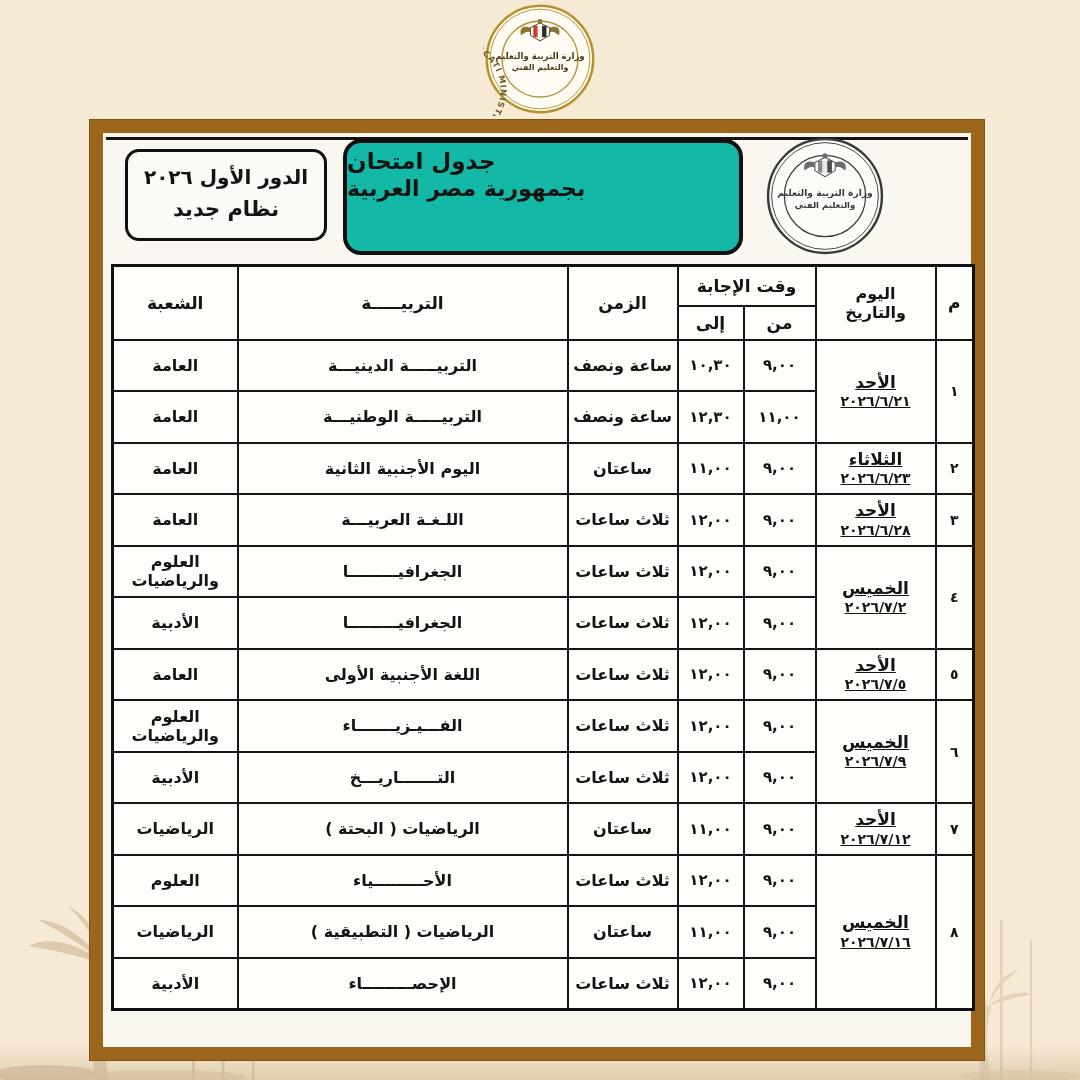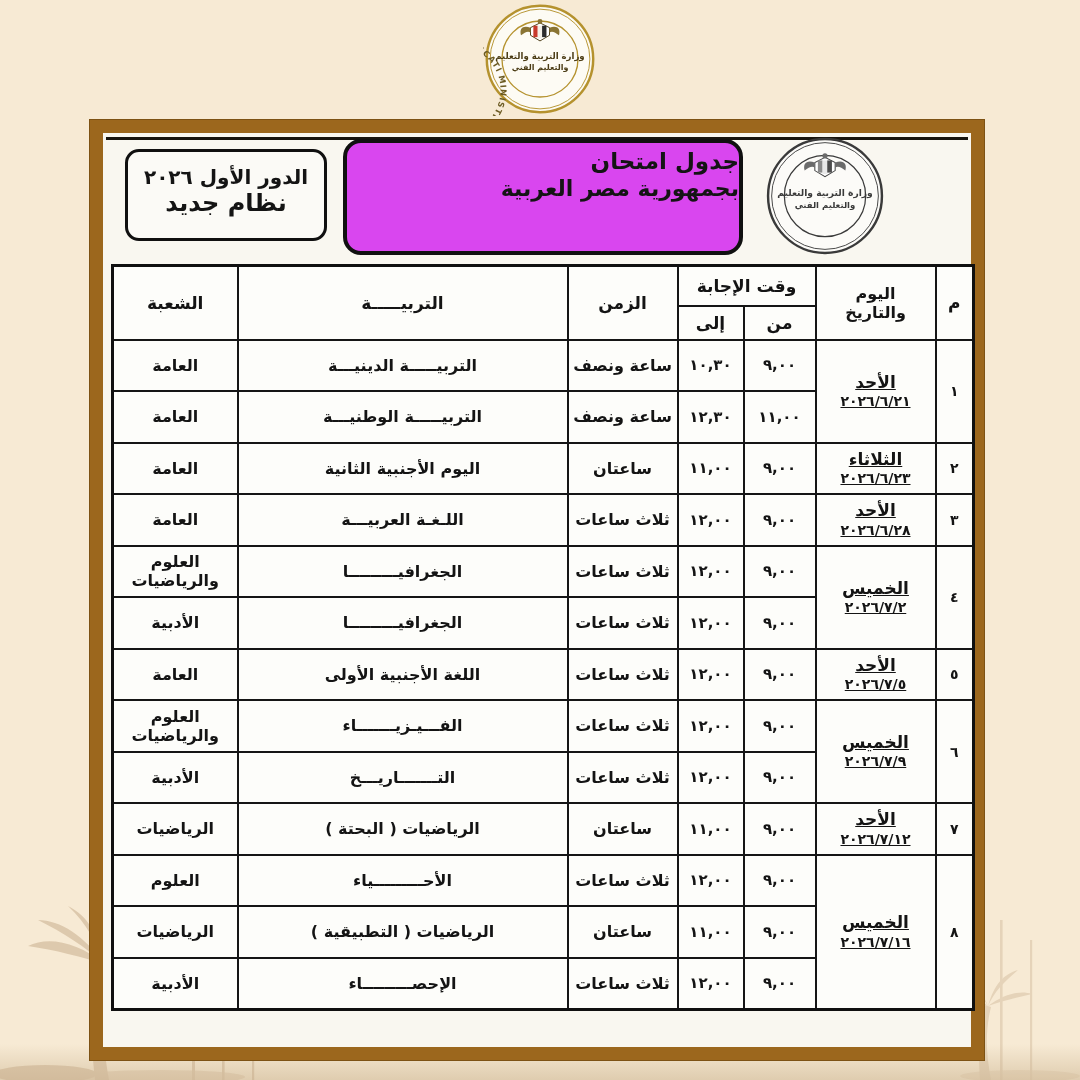--- a/index.html
+++ b/index.html
@@ -22,25 +22,25 @@
          border:13px solid #9c671d;background:#f9f7f0;z-index:2;
          box-shadow:0 0 0 1px #7d5214;}
   .doc{position:relative;width:100%;height:100%;direction:rtl;color:#141414;}
   .top-rule{position:absolute;top:4px;left:3px;right:3px;height:3px;background:#17140f;}
 
   
   .session-box{position:absolute;left:22px;top:16px;width:196px;height:86px;
                border:3.5px solid #101010;border-radius:14px;background:#fbfaf6;
                text-align:center;font-weight:bold;}
   .session-box .l1{font-size:20px;margin-top:13px;}
-  .session-box .l2{font-size:24px;margin-top:0;}
+  .session-box .l2{font-size:21px;margin-top:8px;}
 
   .title-box{position:absolute;left:240px;top:6px;width:392px;height:108px;
-             border:4px solid #101010;border-radius:18px;background:#d946ef;
-             text-align:right;font-weight:bold;}
+             border:4px solid #101010;border-radius:18px;background:#14b8a6;
+             text-align:left;font-weight:bold;}
   .title-box .l1{font-size:23px;margin-top:5px;}
   .title-box .l2{font-size:22px;margin-top:2px;}
   .title-box .l3{font-size:22px;margin-top:2px;}
 
   .doc-logo{position:absolute;left:660px;top:2px;width:124px;height:122px;}
 
   
   .sched{position:absolute;left:8px;top:131px;}
   table{border-collapse:collapse;table-layout:fixed;width:861px;
         font-weight:bold;direction:rtl;background:#fdfdfa;}

